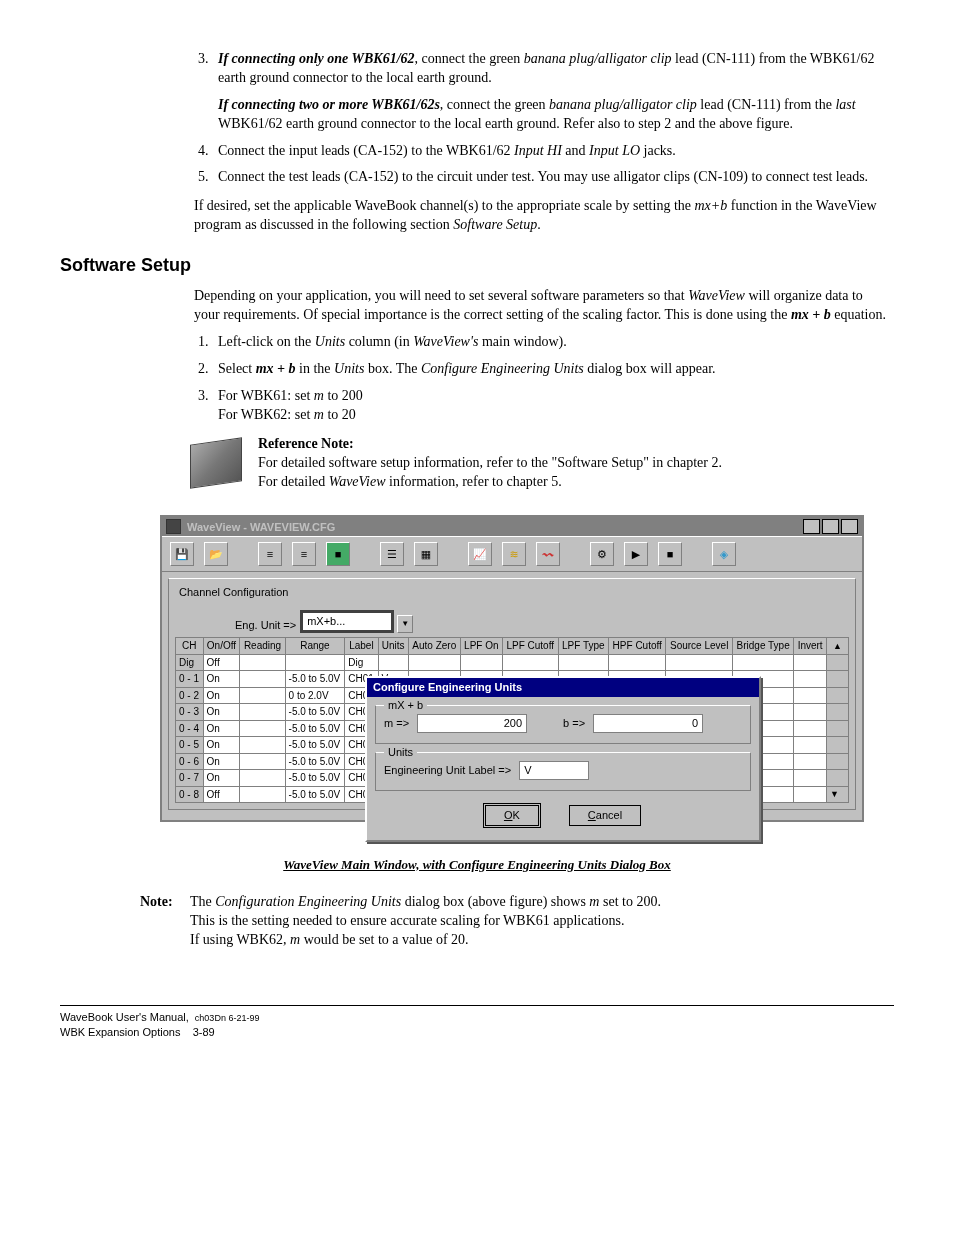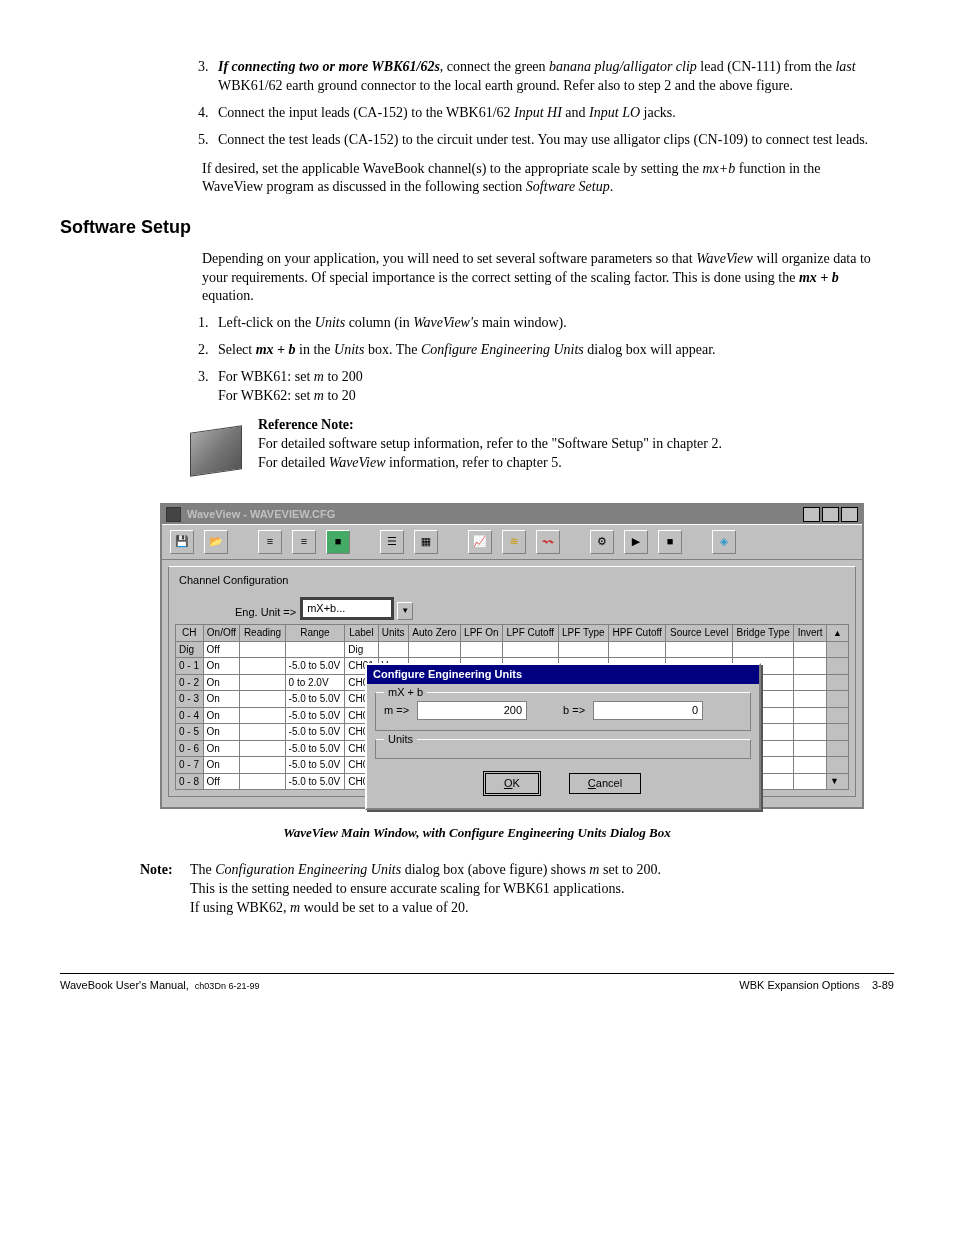--- a/index.html
+++ b/index.html
@@ -16,22 +16,22 @@
   .content-block { margin-left: 130px; }
   ol.numbered { margin: 0 0 10px 0; padding-left: 22px; }
   ol.numbered > li { padding-left: 6px; margin-bottom: 8px; }
   .sub-para { margin: 8px 0; }
   h2.section {
     font-family: Arial, Helvetica, sans-serif;
     font-weight: bold;
     font-size: 18px;
     margin: 18px 0 10px 0;
   }
-  p { margin: 8px 12px; }
-  .refnote { display:flex; align-items:flex-end; margin:10px 0 30px 0; }
+  p { margin: 8px 4px; }
+  .refnote { display:flex; align-items:center; margin:10px 0 24px 0; }
   .refnote .icon {
     width:50px;height:42px;flex-shrink:0;margin-right:16px;
     background:linear-gradient(135deg,#aaa 0%,#777 50%,#555 100%);
     transform:skewY(-8deg);
     border:1px solid #444;
   }
   .refnote .txt { flex:1; }
 
   
   .win-outer { margin-left:100px; width:700px; border:2px solid #808080; font-family:"MS Sans Serif",Arial,sans-serif; font-size:11px; }
@@ -62,33 +62,34 @@
   .dialog .dtitle{background:#000080;color:#fff;padding:2px 6px;font-weight:bold;}
   .dialog .dbody{padding:8px;}
   .fieldset{border:1px solid #808080;border-top-color:#fff;padding:8px 8px 10px 8px;margin-bottom:8px;position:relative;}
   .fieldset .legend{position:absolute;top:-8px;left:8px;background:#c0c0c0;padding:0 4px;font-size:11px;}
   .field-row{display:flex;align-items:center;gap:8px;}
   .tinput{border:1px solid #808080;background:#fff;padding:1px 4px;width:100px;text-align:right;}
   .dbuttons{display:flex;justify-content:center;gap:30px;padding:6px 0;}
   .dbutton{border:1px solid #000;background:#c0c0c0;padding:2px 18px;font-size:11px;}
   .dbutton.default{outline:1px solid #000;outline-offset:1px;}
 
-  .caption{text-align:center;font-style:italic;font-weight:bold;margin:14px 0 20px 0;font-size:13px;}
+  .caption{text-align:center;font-style:italic;font-weight:bold;margin:14px 0 20px 0;font-size:13px;text-decoration:underline;}
   .note-row{margin-left:80px;display:flex;}
   .note-row .nlabel{font-weight:bold;width:50px;flex-shrink:0;}
-  .footer{border-top:1px solid #000;margin-top:55px;padding-top:4px;font-size:11px;display:flex;justify-content:space-between;font-family:Arial,sans-serif;}
+  .footer{border-top:1px solid #000;margin-top:55px;padding-top:4px;font-size:11px;display:flex;justify-content:space-between;font-family:Arial,sans-serif;flex-direction:column;}
   .footer .l{display:flex;gap:6px;align-items:baseline;}
   .footer .small{font-size:9px;}
 </style>
 </head>
 <body>
 
 <div class="content-block">
   <ol class="numbered" start="3">
     <li>
+      <span><b><i>If connecting only one WBK61/62</i></b><span>, connect the green </span><i>banana plug/alligator clip</i><span> lead (CN-111) from the WBK61/62 earth ground connector to the local earth ground.</span></span>
       <div class="sub-para">
         <b><i>If connecting two or more WBK61/62s</i></b><span>, connect the green </span><i>banana plug/alligator clip</i><span> lead (CN-111) from the </span><i>last</i><span> WBK61/62 earth ground connector to the local earth ground. Refer also to step 2 and the above figure.</span>
       </div>
     </li>
     <li><span>Connect the input leads (CA-152) to the WBK61/62 </span><i>Input HI</i><span> and </span><i>Input LO</i><span> jacks.</span></li>
     <li>Connect the test leads (CA-152) to the circuit under test. You may use alligator clips (CN-109) to connect test leads.</li>
   </ol>
   <p><span>If desired, set the applicable WaveBook channel(s) to the appropriate scale by setting the </span><i>mx+b</i><span> function in the WaveView program as discussed in the following section </span><i>Software Setup</i><span>.</span></p>
 </div>
 
@@ -337,20 +338,24 @@
       <div class="field-row">
         <span>m =&gt;</span>
         <span class="tinput">200</span>
         <span style="width:20px;"></span>
         <span>b =&gt;</span>
         <span class="tinput">0</span>
       </div>
     </div>
     <div class="fieldset">
       <div class="legend">Units</div>
+      <div class="field-row">
+        <span>Engineering Unit Label =&gt;</span>
+        <span class="tinput" style="text-align:left;width:60px;">V</span>
+      </div>
     </div>
     <div class="dbuttons">
       <div class="dbutton default"><u>O</u>K</div>
       <div class="dbutton"><u>C</u>ancel</div>
     </div>
   </div>
 </div>
 
 <div class="caption">WaveView Main Window, with Configure Engineering Units Dialog Box</div>
 

